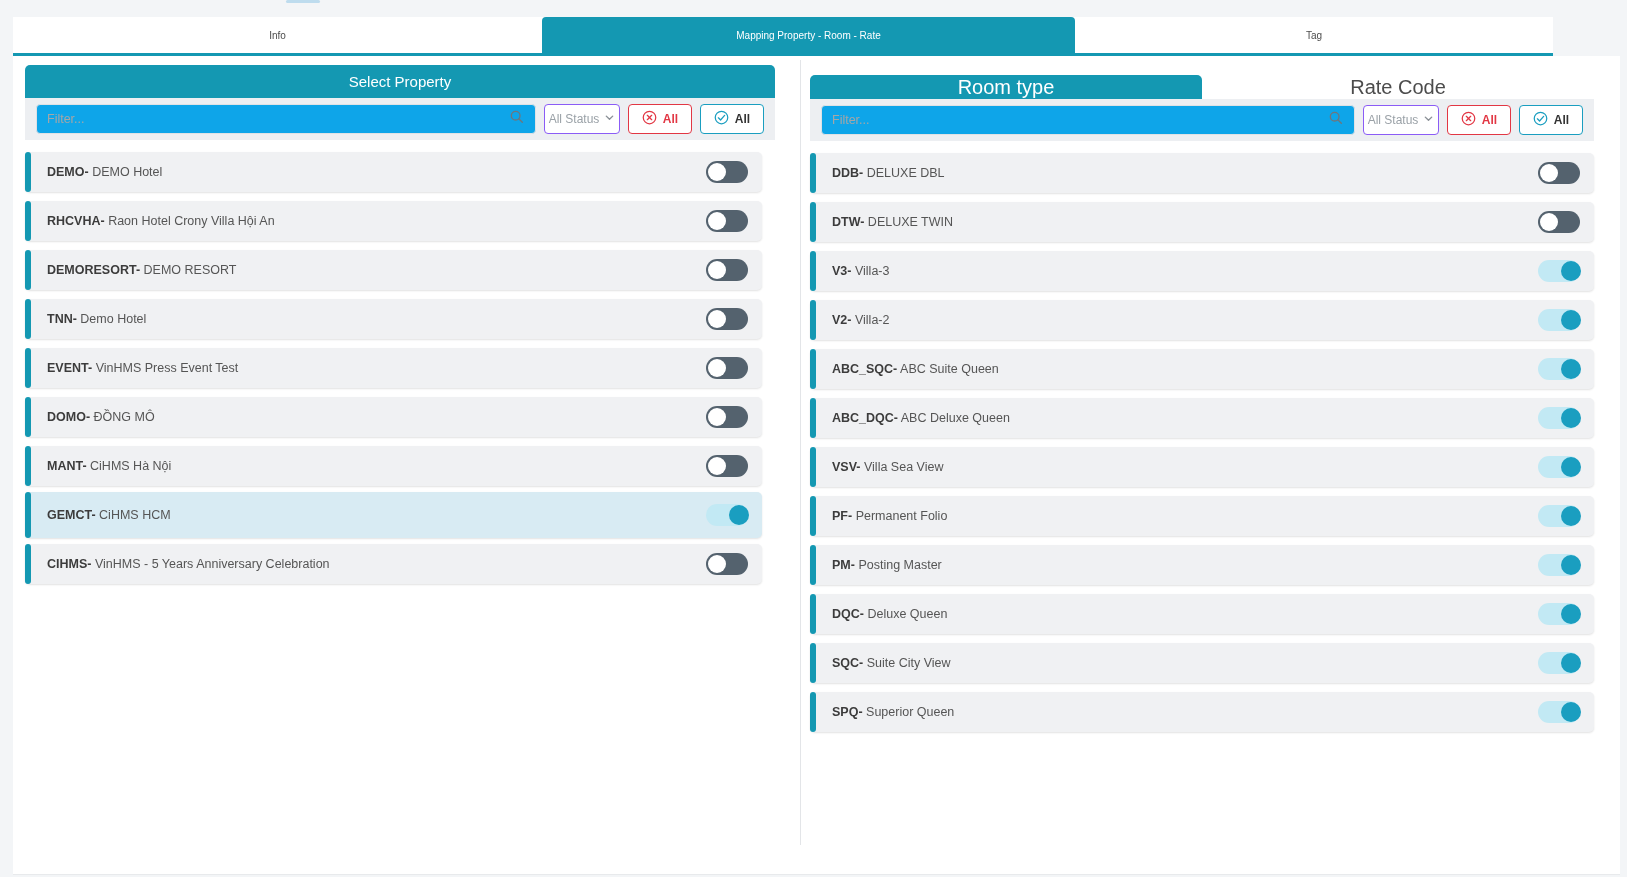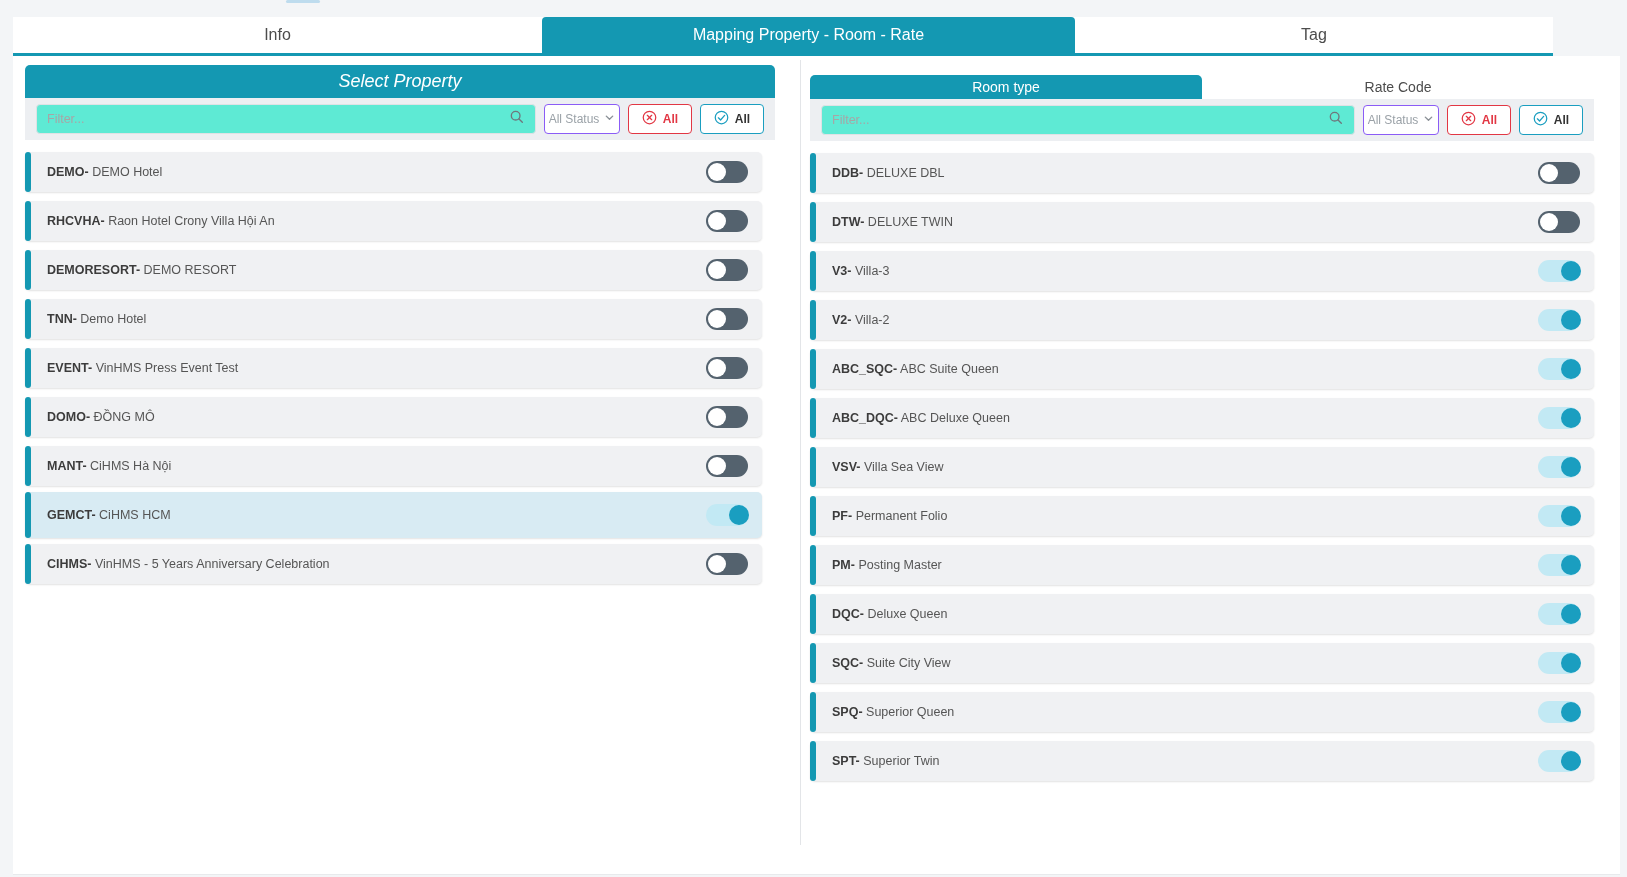--- a/index.html
+++ b/index.html
@@ -7,45 +7,45 @@
   .page { position:relative; width:1627px; height:877px; background:#f3f5f7; }
   .content-bg { position:absolute; left:13px; top:17px; width:1607px; height:858px;
                 background:#ffffff; border-bottom:1px solid #e8eaec; }
   .top-accent { position:absolute; left:286px; top:0; width:34px; height:3px;
                 background:#bedcee; border-radius:2px; }
 
   
   .tabstrip { position:absolute; left:13px; top:17px; width:1540px; height:39px;
               background:#ffffff; border-bottom:3px solid #1498b2; display:flex; }
   .tab { display:flex; align-items:center; justify-content:center;
-         font-size:16px; color:#4c4c4c; cursor:pointer; height:100%; }
+         font-size:10px; color:#4c4c4c; cursor:pointer; height:100%; }
   .tab:nth-child(1){ width:529px; }
   .tab:nth-child(2){ width:533px; }
   .tab:nth-child(3){ width:478px; }
   .tab.active { background:#1498b2; color:#ffffff; border-radius:4px 4px 0 0; }
   .tab-right-gap { position:absolute; left:1553px; top:17px; width:67px; height:39px;
                    background:#f3f5f7; }
 
   
   .panel { position:absolute; }
   .panel.left  { left:25px;  top:65px; width:750px; }
   .panel.right { left:810px; top:63px; width:784px; }
   .divider { position:absolute; left:800px; top:60px; width:1px; height:785px; background:#e3e5e8; }
 
   .panel-header { height:33px; background:#1498b2; border-radius:5px 5px 0 0;
                   color:#ffffff; display:flex; align-items:center; justify-content:center;
-                  font-size:18px;font-style:italic; }
+                  font-size:15px; }
   .subtabs { display:flex; height:36px; }
   .subtab { flex:1; display:flex; align-items:center; justify-content:center;
-            font-size:14px; color:#4c4c4c; background:#ffffff; cursor:pointer;margin-top:12px; }
+            font-size:20px; color:#4c4c4c; background:#ffffff; cursor:pointer;margin-top:12px; }
   .subtab.active { background:#1498b2; color:#ffffff; border-radius:5px 5px 0 0; }
 
   .filter-row { height:42px; background:#edeff2; display:flex; align-items:center;
                 gap:8px; padding:0 11px; }
-  .filter-input { flex:1; height:30px; background:#5eead4; border:1px solid #dfe2e5;
+  .filter-input { flex:1; height:30px; background:#0ea5e9; border:1px solid #dfe2e5;
                   border-radius:4px; display:flex; align-items:center; padding:0 10px; }
   .filter-input input { border:none; outline:none; flex:1; font-size:12.5px; color:#444;
                         font-family:"Liberation Sans", sans-serif; background:transparent; }
   .filter-input input::placeholder { color:#a6a6a6; }
   .status-select { width:76px; height:30px; background:#ffffff; border:1px solid #8b5cf6;
                    border-radius:4px; display:flex; align-items:center; justify-content:center;
                    gap:5px; font-size:12px; color:#9aa1a7; cursor:pointer; }
   .btn { height:30px; width:64px; background:#ffffff; border-radius:4px; display:flex;
          align-items:center; justify-content:center; gap:6px; font-size:12px;
          font-weight:bold; cursor:pointer; font-family:"Liberation Sans", sans-serif;text-align:center; }
@@ -320,22 +320,15 @@
             <span class="knob"></span>
           </span>
         </div>
         <div class="row">
           <span class="accent"></span>
           <span class="row-label"><b>SPQ-</b> <span>Superior Queen</span></span>
           <span class="toggle on">
             <span class="knob"></span>
           </span>
         </div>
-        <div class="row">
-          <span class="accent"></span>
-          <span class="row-label"><b>SPT-</b> <span>Superior Twin</span></span>
-          <span class="toggle on">
-            <span class="knob"></span>
-          </span>
-        </div>
       </div>
   </section>
 </div>
 
 </body></html>

